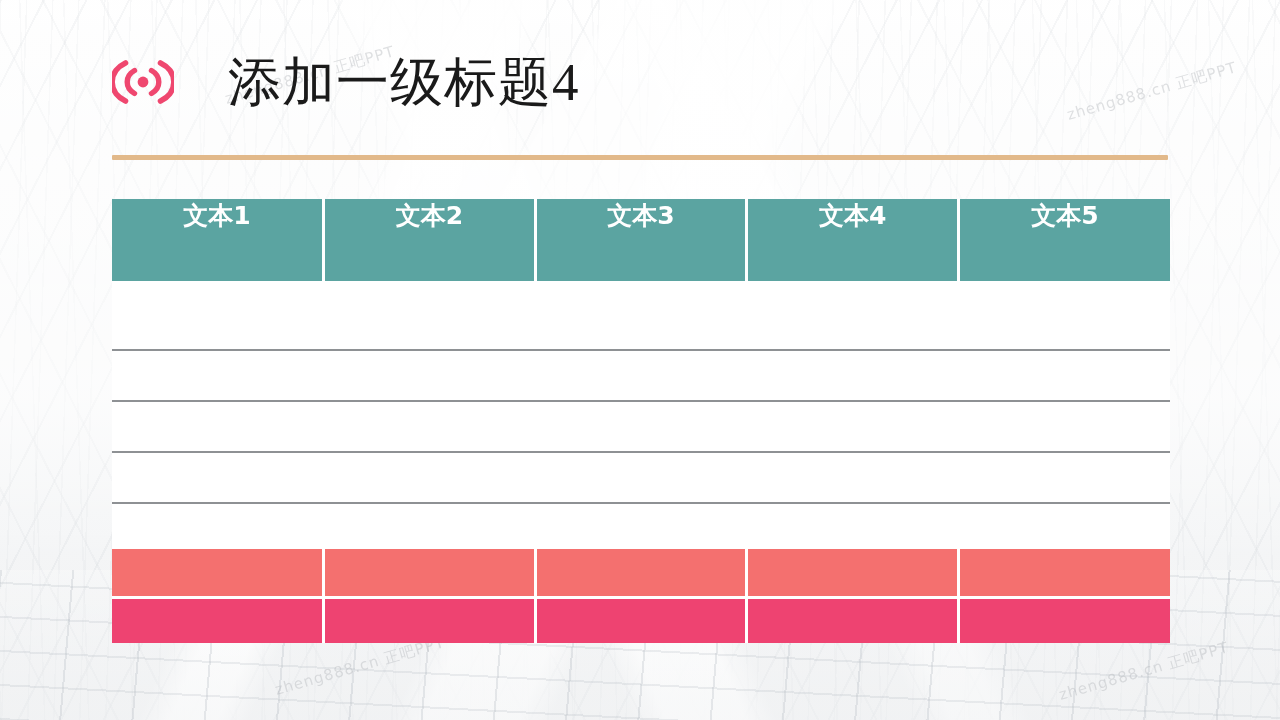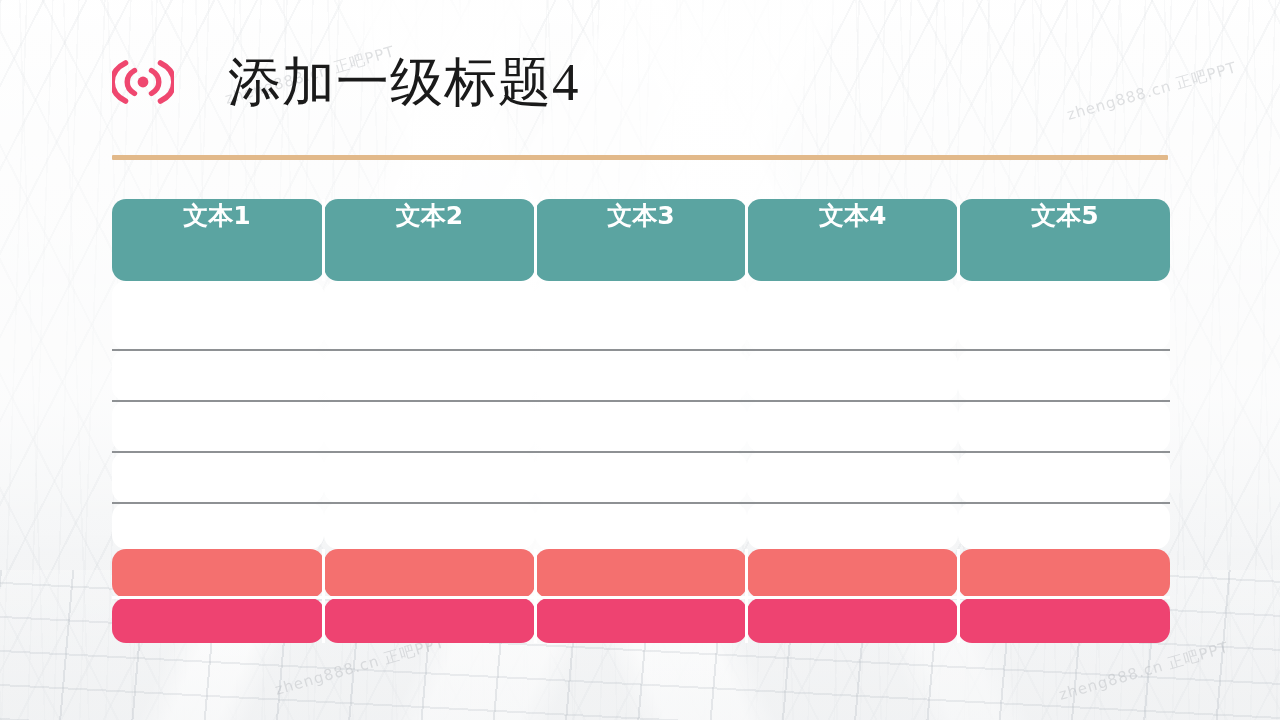--- a/index.html
+++ b/index.html
@@ -119,21 +119,20 @@
     position: absolute;
     left: 112px;
     top: 199px;
     width: 1058px;
     border-collapse: collapse;
     table-layout: fixed;
   }
   .tbl td, .tbl th {
     padding: 0;
     margin: 0;
-    border-radius: 14px;
   }
   .hdr-cell {
     height: 82px;
     background: #5ba4a1;
     color: #ffffff;
     font-size: 25px;
     font-weight: bold;
     text-align: center;
     vertical-align: top;
     padding-top: 12px;

